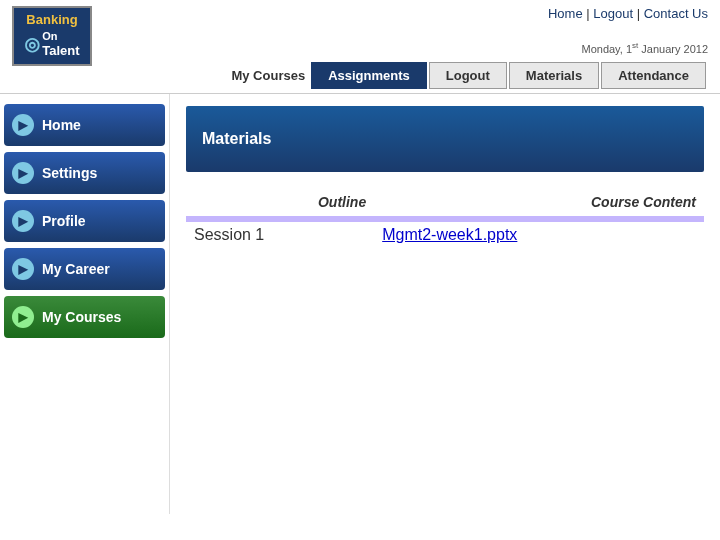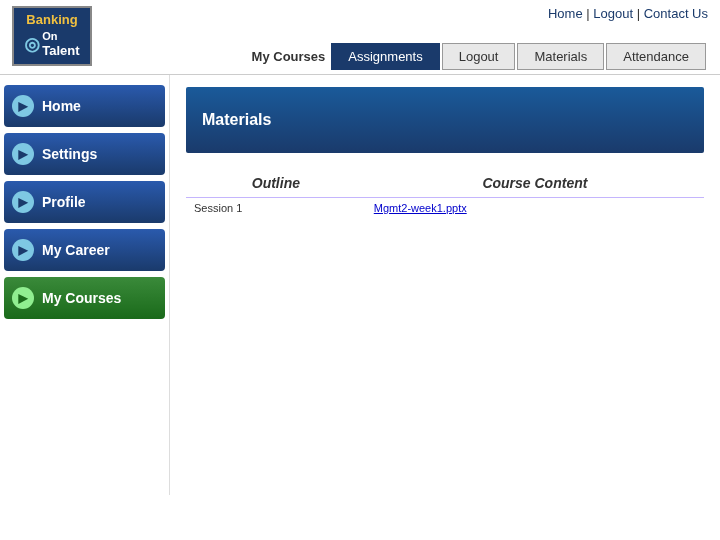--- a/index.html
+++ b/index.html
@@ -88,21 +88,21 @@
     }
     .my-courses-label {
       font-size: 13px;
       color: #333;
       margin-right: 6px;
       font-weight: bold;
     }
     .tab-btn {
       padding: 5px 16px;
       font-size: 13px;
-      font-weight: normal;
+      font-weight: bold;
       cursor: pointer;
       border: 1px solid #999;
       background: #e8e8e8;
       color: #333;
       margin-right: 2px;
     }
     .tab-btn.active {
       background: #1a3a6b;
       color: white;
       border-color: #1a3a6b;
@@ -173,31 +173,31 @@
       font-size: 16px;
       font-weight: bold;
       border-radius: 2px;
       margin-bottom: 16px;
     }
     .content-table {
       width: 100%;
       border-collapse: collapse;
     }
     .content-table th {
-      text-align: center;
+      text-align: right;
       font-weight: bold;
       font-style: italic;
       font-size: 14px;
       color: #333;
       padding: 6px 8px;
-      border-bottom: 1px solid #c4b5fd;
+      border-bottom: 6px solid #c4b5fd;
     }
     .content-table td {
       padding: 4px 8px;
-      font-size: 11px;
+      font-size: 16px;
       color: #333;
       vertical-align: top;
     }
     .content-table td a {
       color: #0000cc;
       text-decoration: underline;
     }
 
     sup {
       font-size: 8px;
@@ -221,20 +221,23 @@
     </div>
   </div>
 
   <div class="header-right">
     <div class="header-nav">
       <a>Home</a>
       <span> | </span>
       <a>Logout</a>
       <span>| </span>
       <a>Contact Us</a>
+    </div>
+    <div class="header-date">
+      <span>Monday, 1</span><sup>st</sup><span> January 2012</span>
     </div>
 
     <div class="tab-bar" style="padding:0;">
       <span class="my-courses-label">My Courses</span>
       <button class="tab-btn active">Assignments</button>
       <button class="tab-btn">Logout</button>
       <button class="tab-btn">Materials</button>
       <button class="tab-btn">Attendance</button>
     </div>
   </div>

